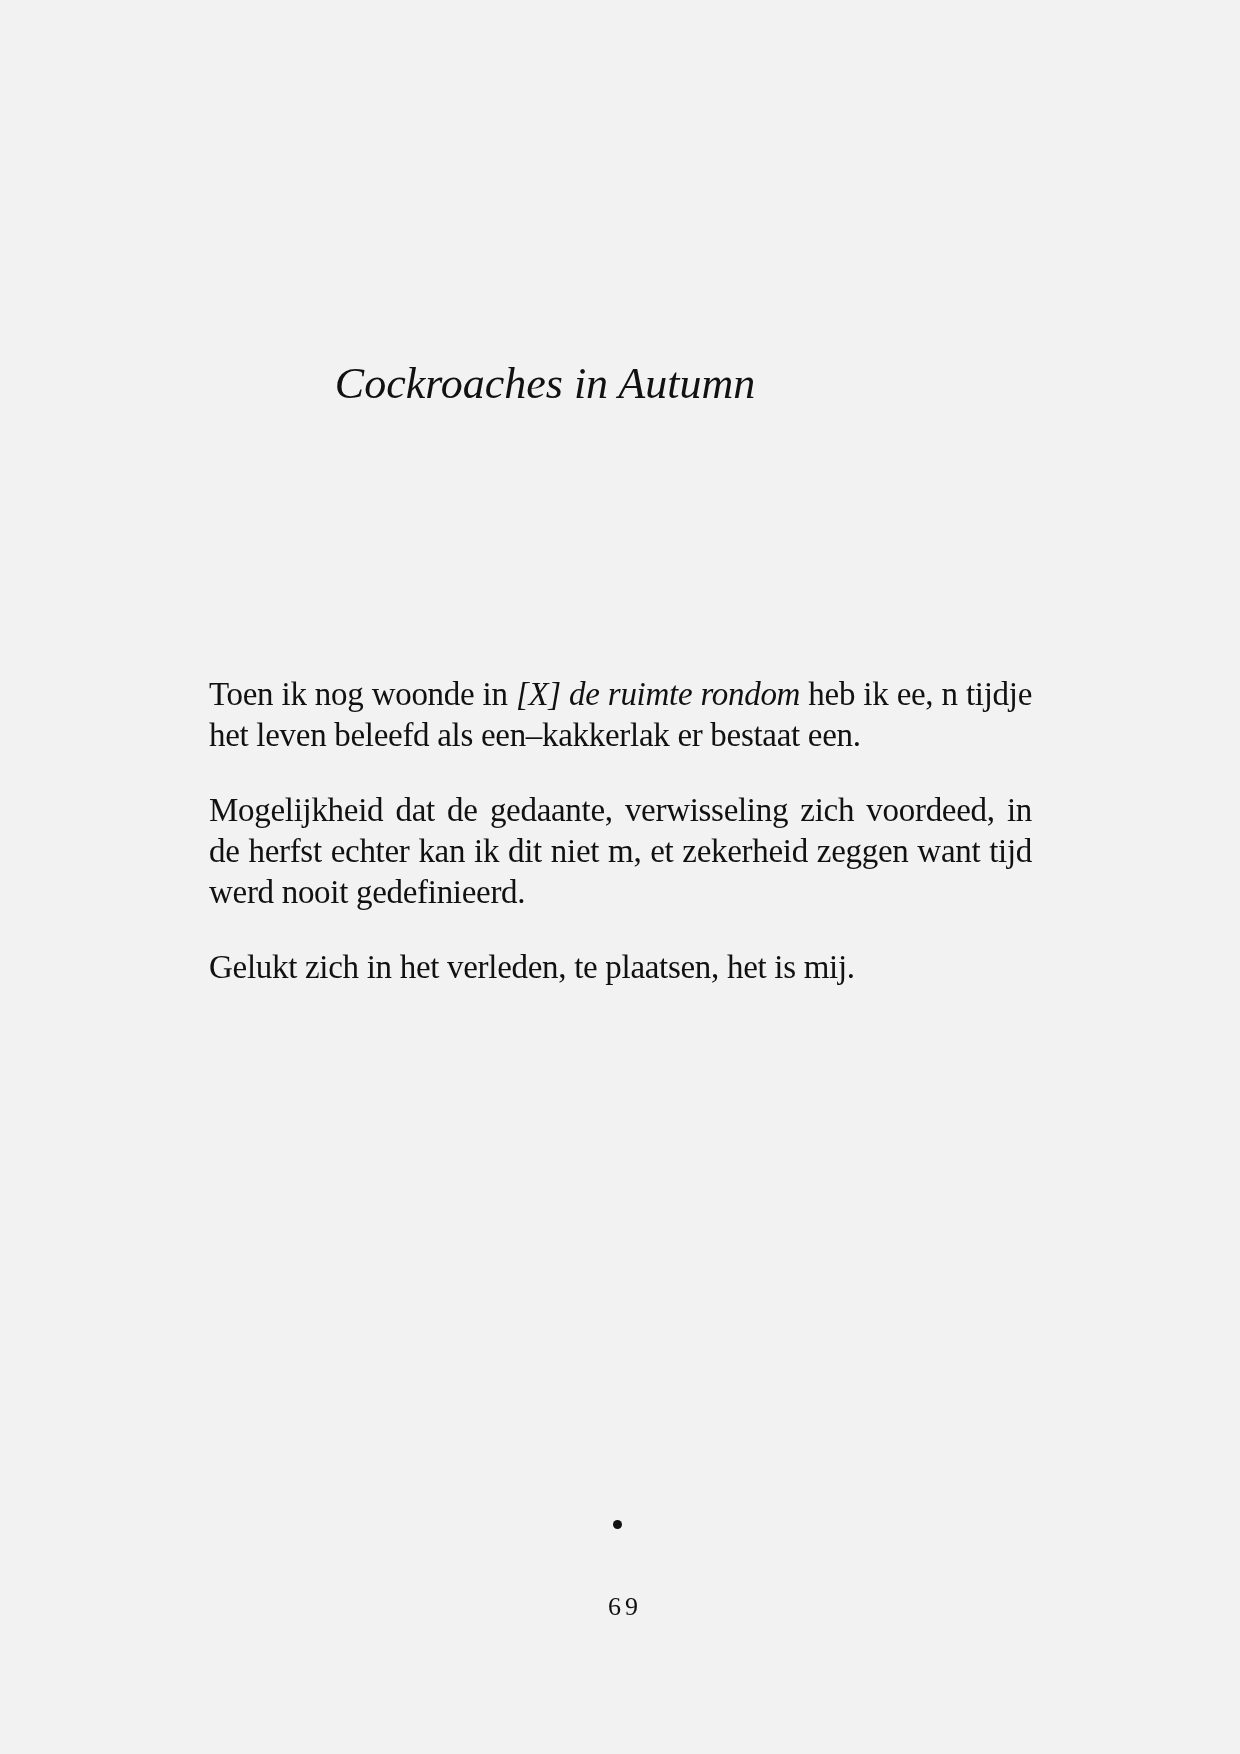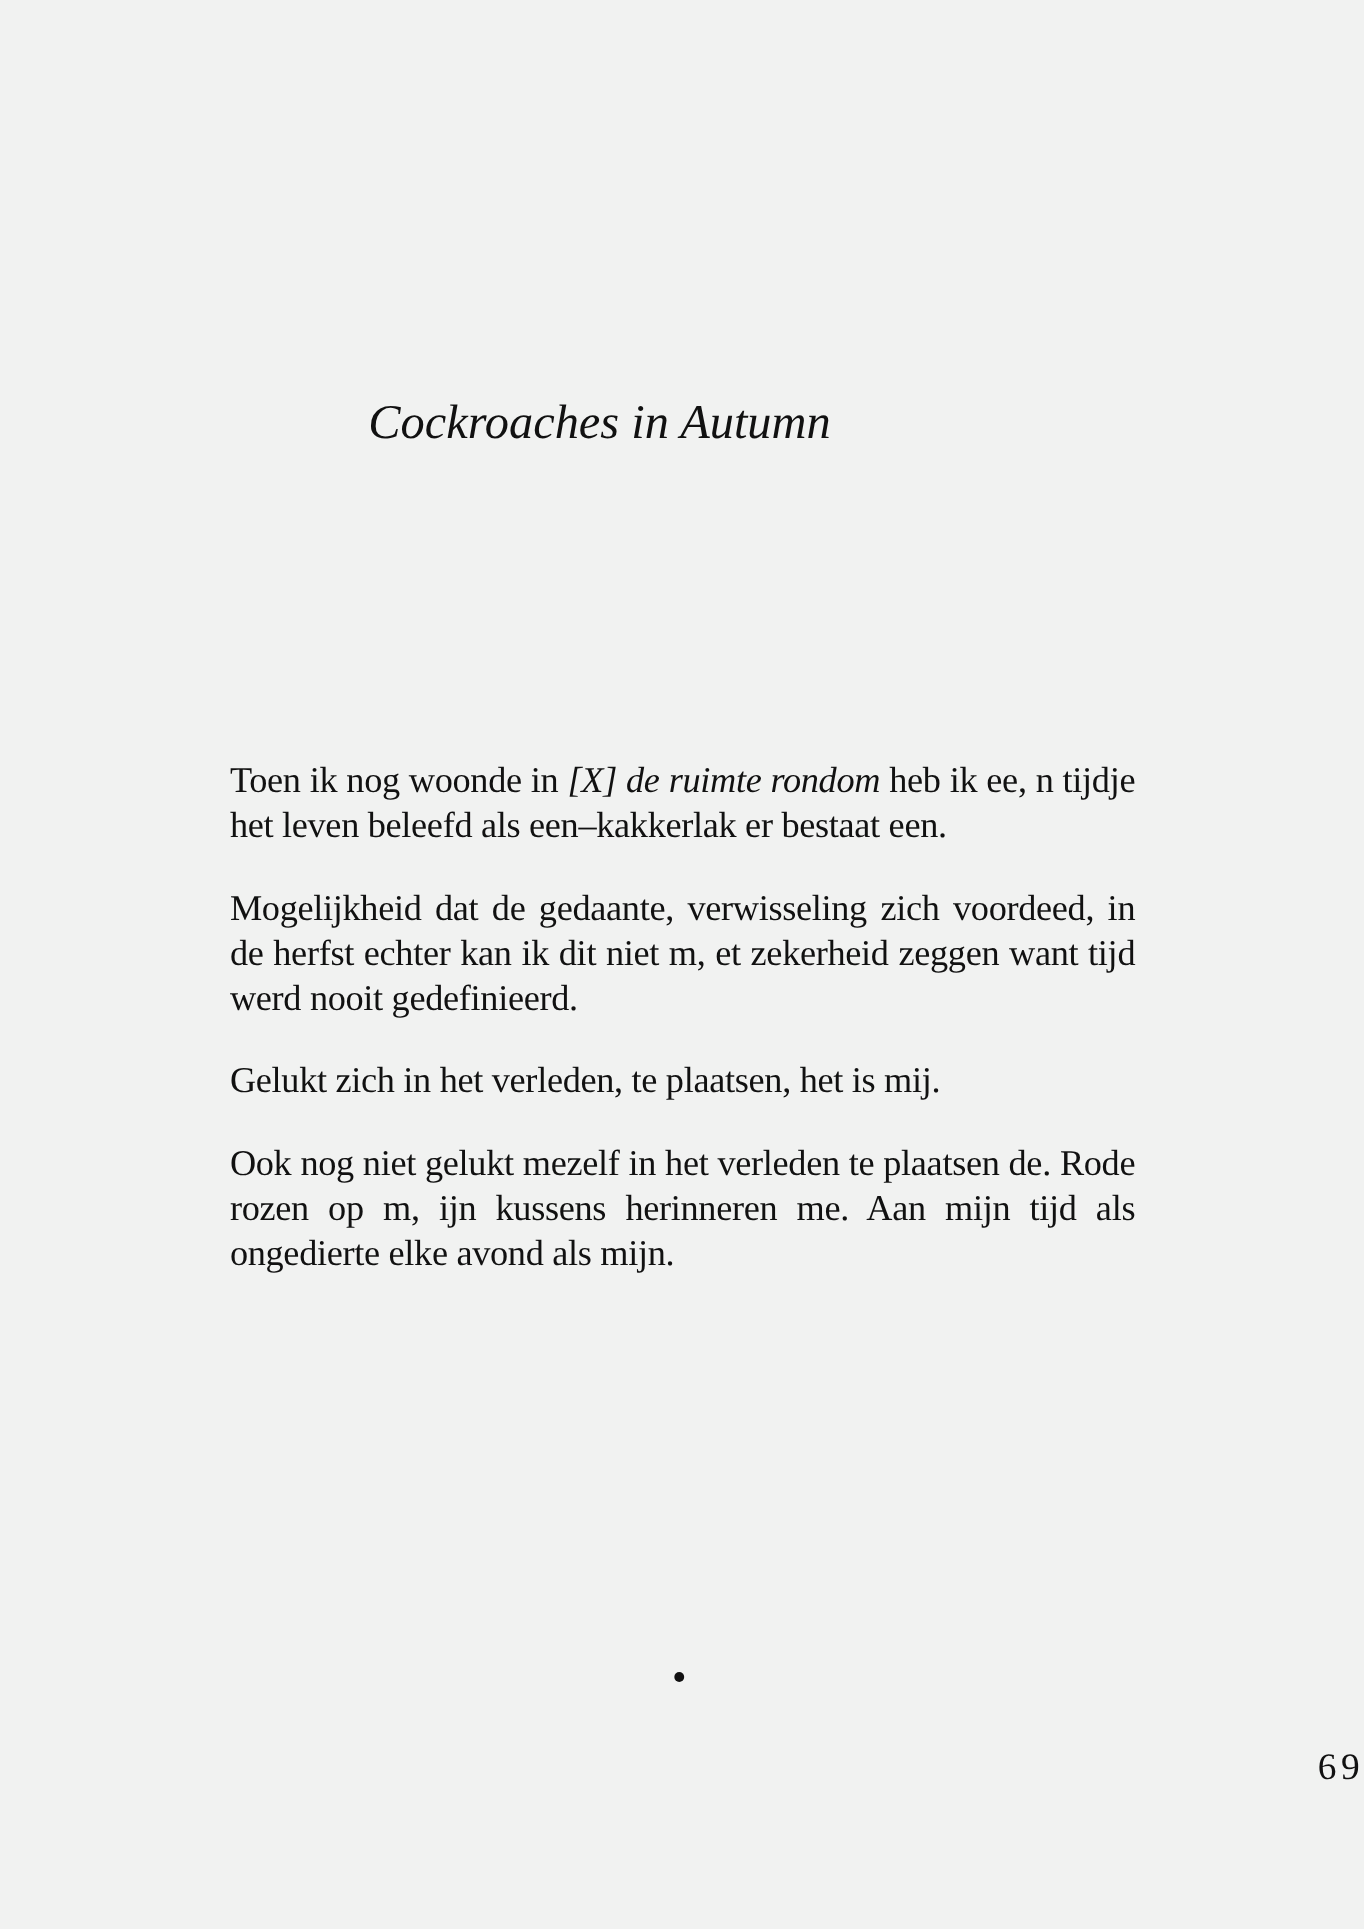--- a/index.html
+++ b/index.html
@@ -29,21 +29,21 @@
       padding-left: 14px;
       box-sizing: border-box;
     }
     .body-text {
       position: absolute;
       left: 209px;
       top: 674px;
       width: 823px;
     }
     .para {
-      margin: 16px 0 34px 0;
+      margin: 0 0 34px 0;
       font-size: 33px;
       line-height: 41px;
       text-align: justify;
       letter-spacing: -0.3px;
     }
     .para.last-left {
       text-align-last: left;
     }
     .para em {
       font-style: italic;
@@ -55,35 +55,34 @@
       width: 9px;
       height: 9px;
       border-radius: 50%;
       background: #111;
     }
     .page-number {
       position: absolute;
       left: 0;
       width: 1240px;
       top: 1590px;
-      text-align: right;
-      font-size: 34px;
+      text-align: center;
+      font-size: 26px;
       line-height: 34px;
       letter-spacing: 4px;
       padding-left: 10px;
       box-sizing: border-box;
     }
   </style>
 </head>
 <body>
 
 <h1 class="page-title">Cockroaches in Autumn</h1>
 
 <div class="body-text">
   <p class="para last-left"><span>Toen ik nog woonde in </span><em>[X] de ruimte rondom</em><span> heb ik ee, n tijdje het leven beleefd als een–kakkerlak er bestaat een.</span></p>
   <p class="para last-left">Mogelijkheid dat de gedaante, verwisseling zich voordeed, in de herfst echter kan ik dit niet m, et zekerheid zeggen want tijd werd nooit gedefinieerd.</p>
   <p class="para last-left">Gelukt zich in het verleden, te plaatsen, het is mij.</p>
-  <p class="para last-left">Ook nog niet gelukt mezelf in het verleden te plaatsen de. Rode rozen op m, ijn kussens herinneren me. Aan mijn tijd als ongedierte elke avond als mijn.</p>
 </div>
 
 <div class="separator"></div>
 
 <div class="page-number">69</div>
 
 </body></html>

